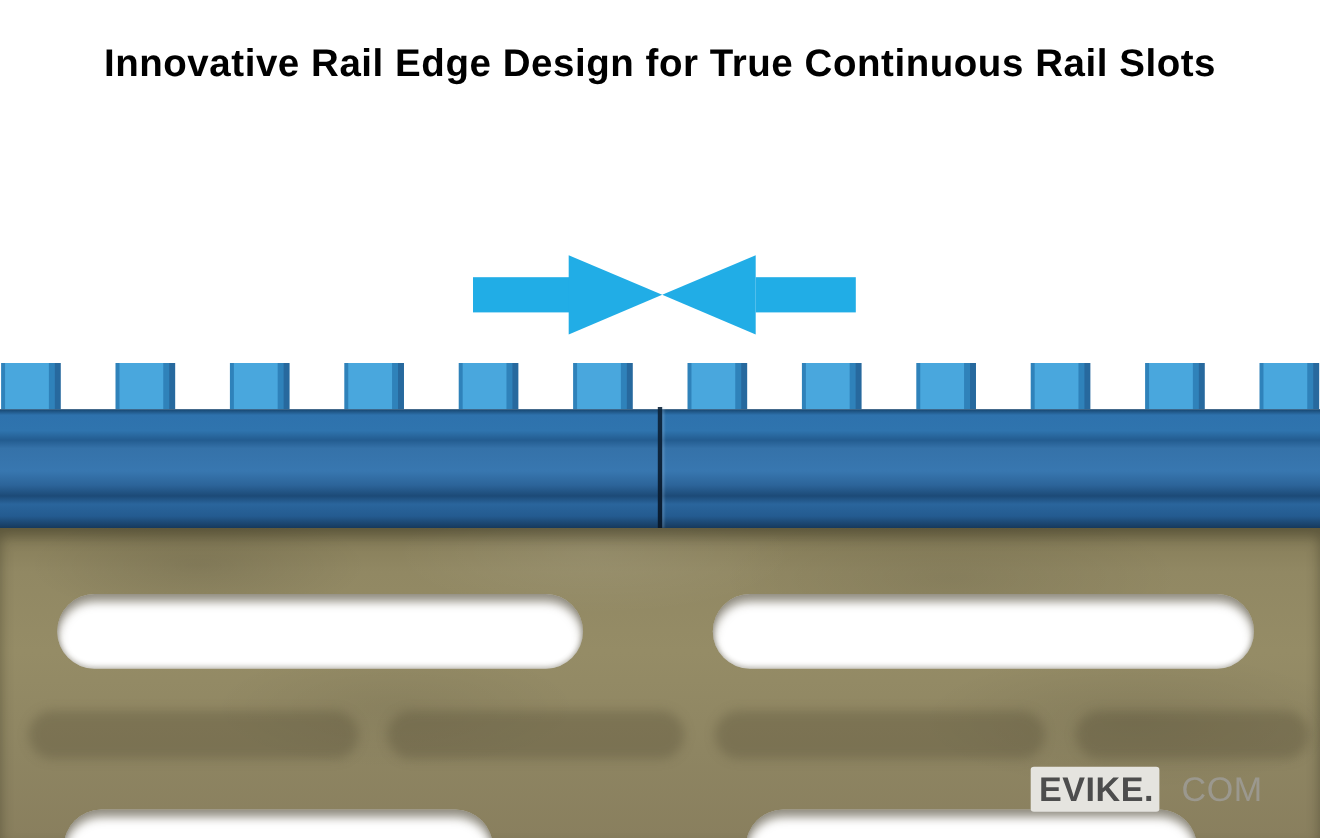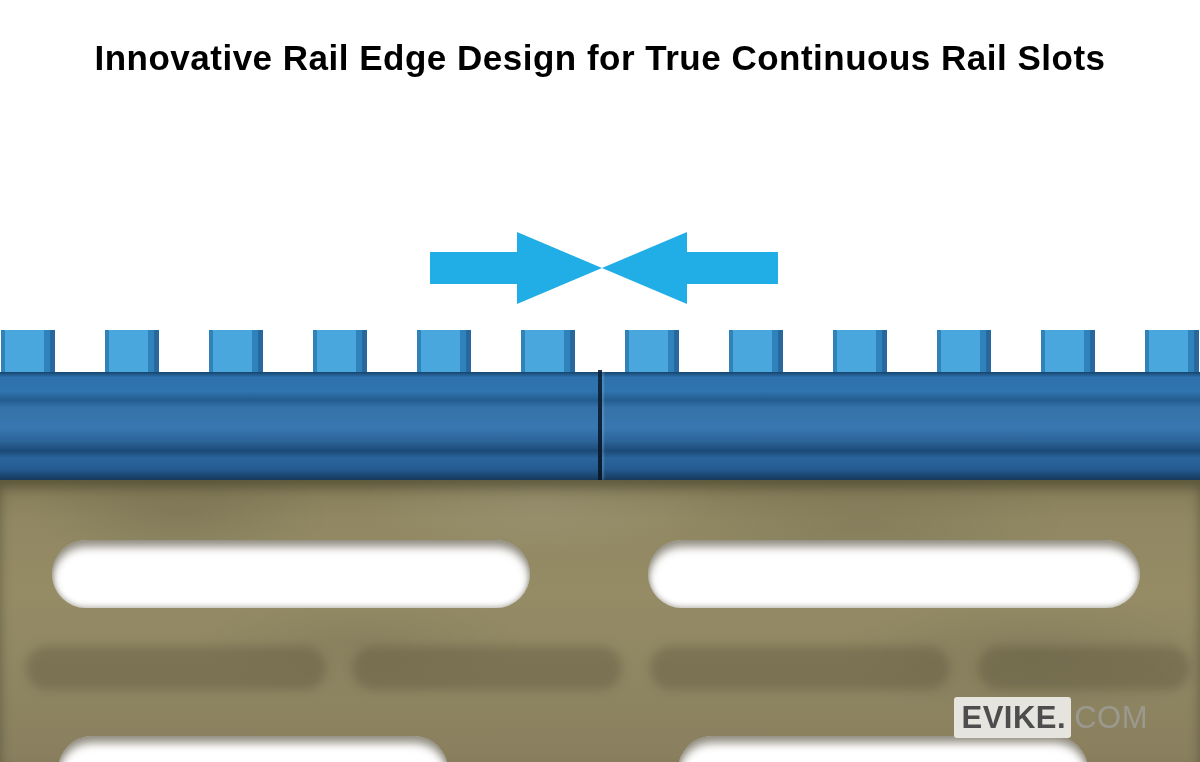--- a/index.html
+++ b/index.html
@@ -127,21 +127,21 @@
   }
   .watermark .brand {
     color: var(--brand-color, #4d4d4d);
     background: var(--brand-bg, #e5e4df);
     padding: 3px 5px 3px 8px;
     border-radius: 3px;
   }
   .watermark .suffix {
     color: var(--suffix-color, #9b988e);
     font-weight: 400;
-    margin-left: 3px;
+    margin-left: 20px;
   }
 </style>
 </head>
 <body>
 
 <div class="stage">
 
   <h1 class="title">Innovative Rail Edge Design for True Continuous Rail Slots</h1>
 
   <div>

